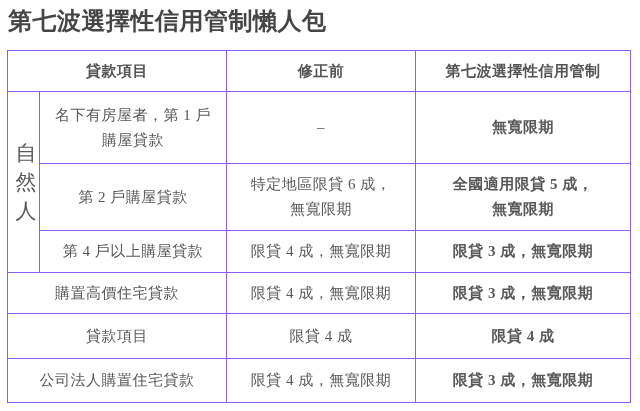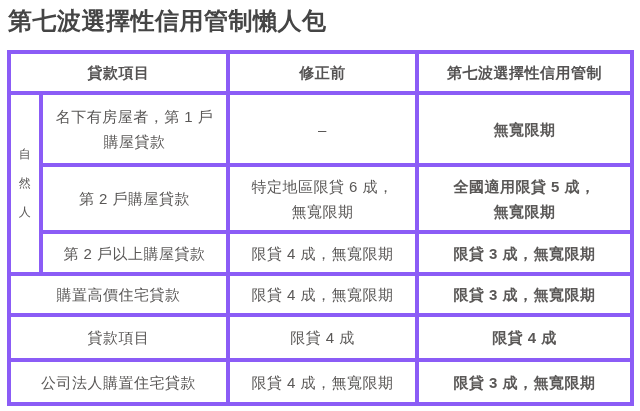--- a/index.html
+++ b/index.html
@@ -13,39 +13,40 @@
     position:absolute; left:8px; top:5px;
     font-size:24px; font-weight:bold; color:#454545;
     letter-spacing:0.5px;
   }
   table.loans {
     position:absolute; left:7px; top:50px;
     border-collapse:collapse; table-layout:fixed;
     width:623px;
   }
   table.loans th, table.loans td {
-    border:4px solid #8b5cf6;
+    border:1px solid #8b5cf6;
     text-align:center; vertical-align:middle;
     font-size:15px; color:#5a5857;
     padding:0; line-height:25px;
     letter-spacing:0.5px;
+    font-family:Liberation Serif, serif;
   }
   table.loans th { font-weight:bold; color:#555353; }
   tr.h-header { height:41px; }
   tr.h-r1 { height:72px; }
   tr.h-r2 { height:67px; }
   tr.h-r3 { height:42px; }
   tr.h-r4 { height:41px; }
   tr.h-r5 { height:45px; }
   tr.h-r6 { height:44px; }
   td.after-cell { color:#9e2b32; font-weight:bold; }
   td.group-cell div {
     width:16px; margin:0 auto;
     word-break:break-all; line-height:29px;
-    font-size:12px; color:#5a5857;
+    font-size:21px; color:#5a5857;
   }
 </style>
 </head>
 <body>
 
 <div class="page-title">第七波選擇性信用管制懶人包</div>
 
 <table class="loans">
   <colgroup>
     <col style="width:32px">
@@ -86,21 +87,21 @@
       <div>無寬限期</div>
     </td>
     <td class="after-cell">
       <div>全國適用限貸 5 成，</div>
       <div>無寬限期</div>
     </td>
   </tr>
 
   <tr class="h-r3">
     <td>
-      <div>第 2 戶以上購屋貸款</div>
+      <div>第 4 戶以上購屋貸款</div>
     </td>
     <td>
       <div>限貸 4 成，無寬限期</div>
     </td>
     <td class="after-cell">
       <div>限貸 3 成，無寬限期</div>
     </td>
   </tr>
 
   <tr class="h-r4">

